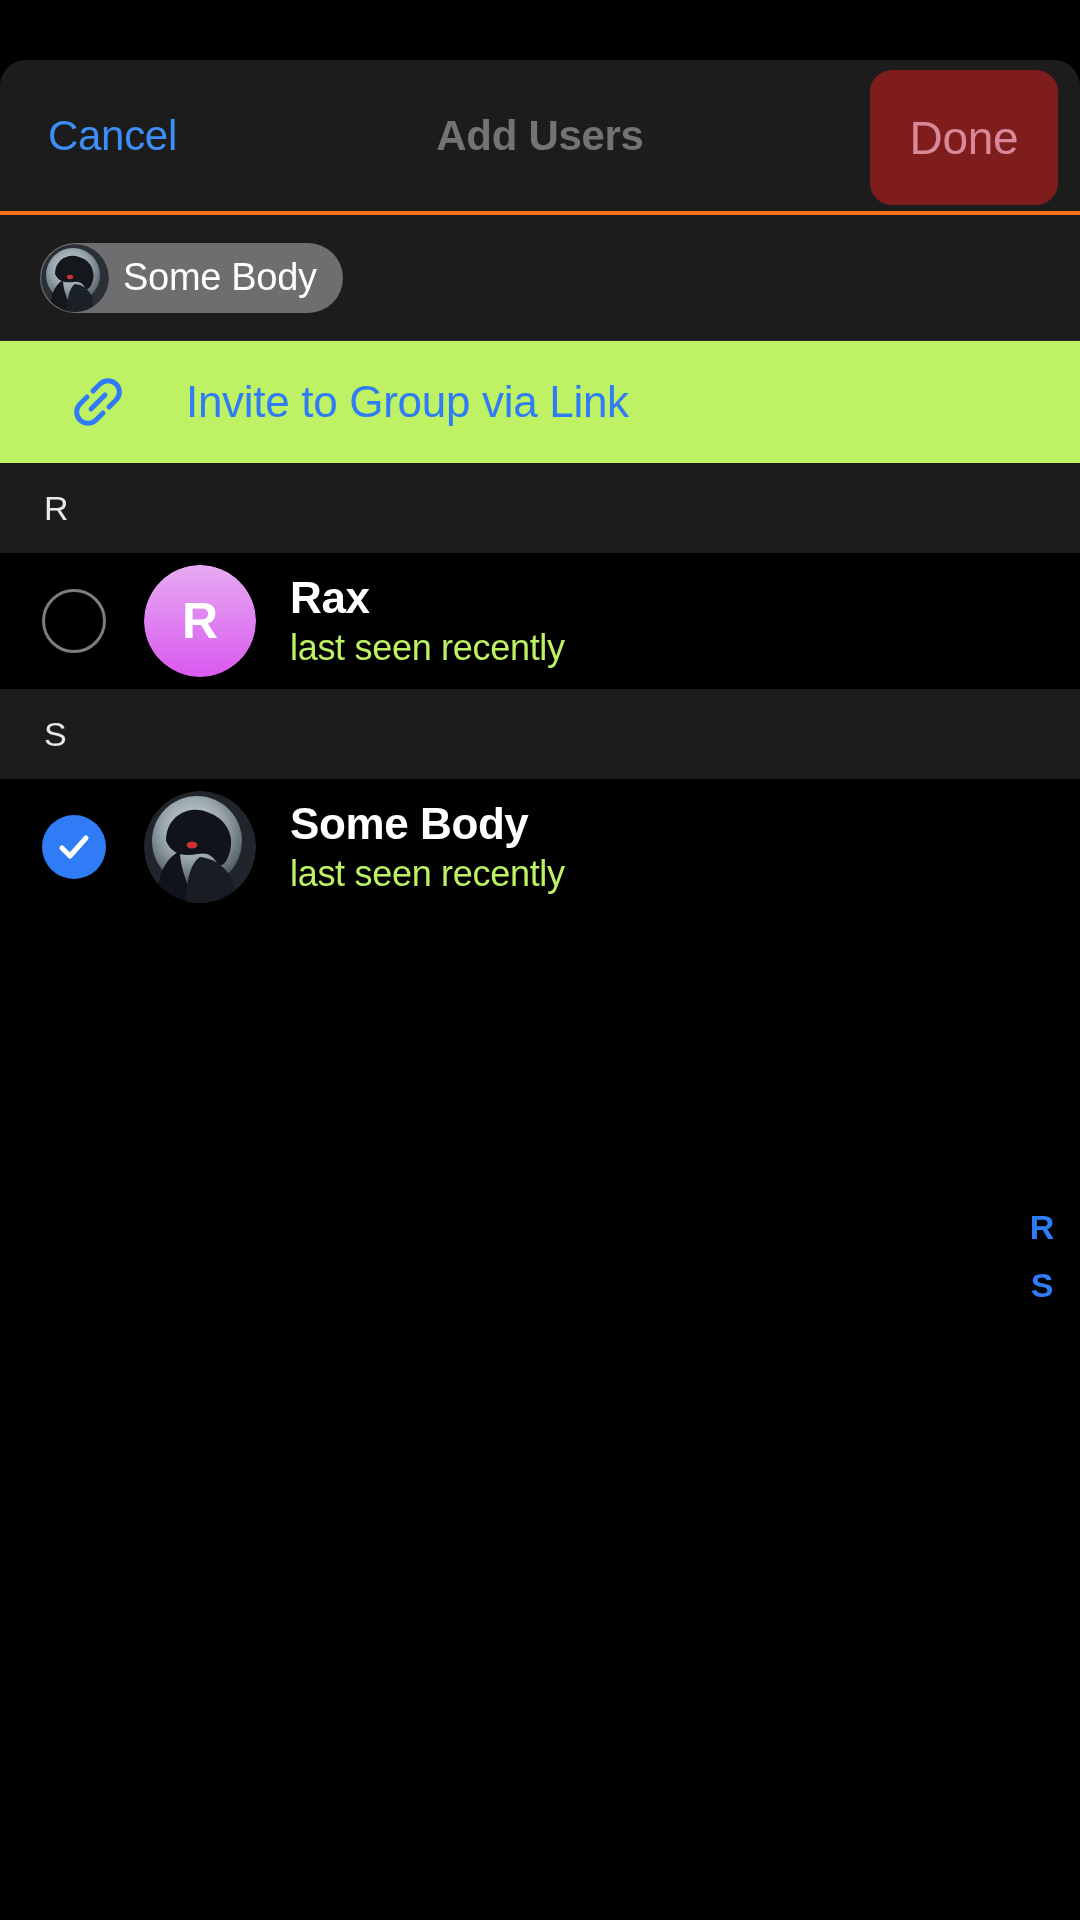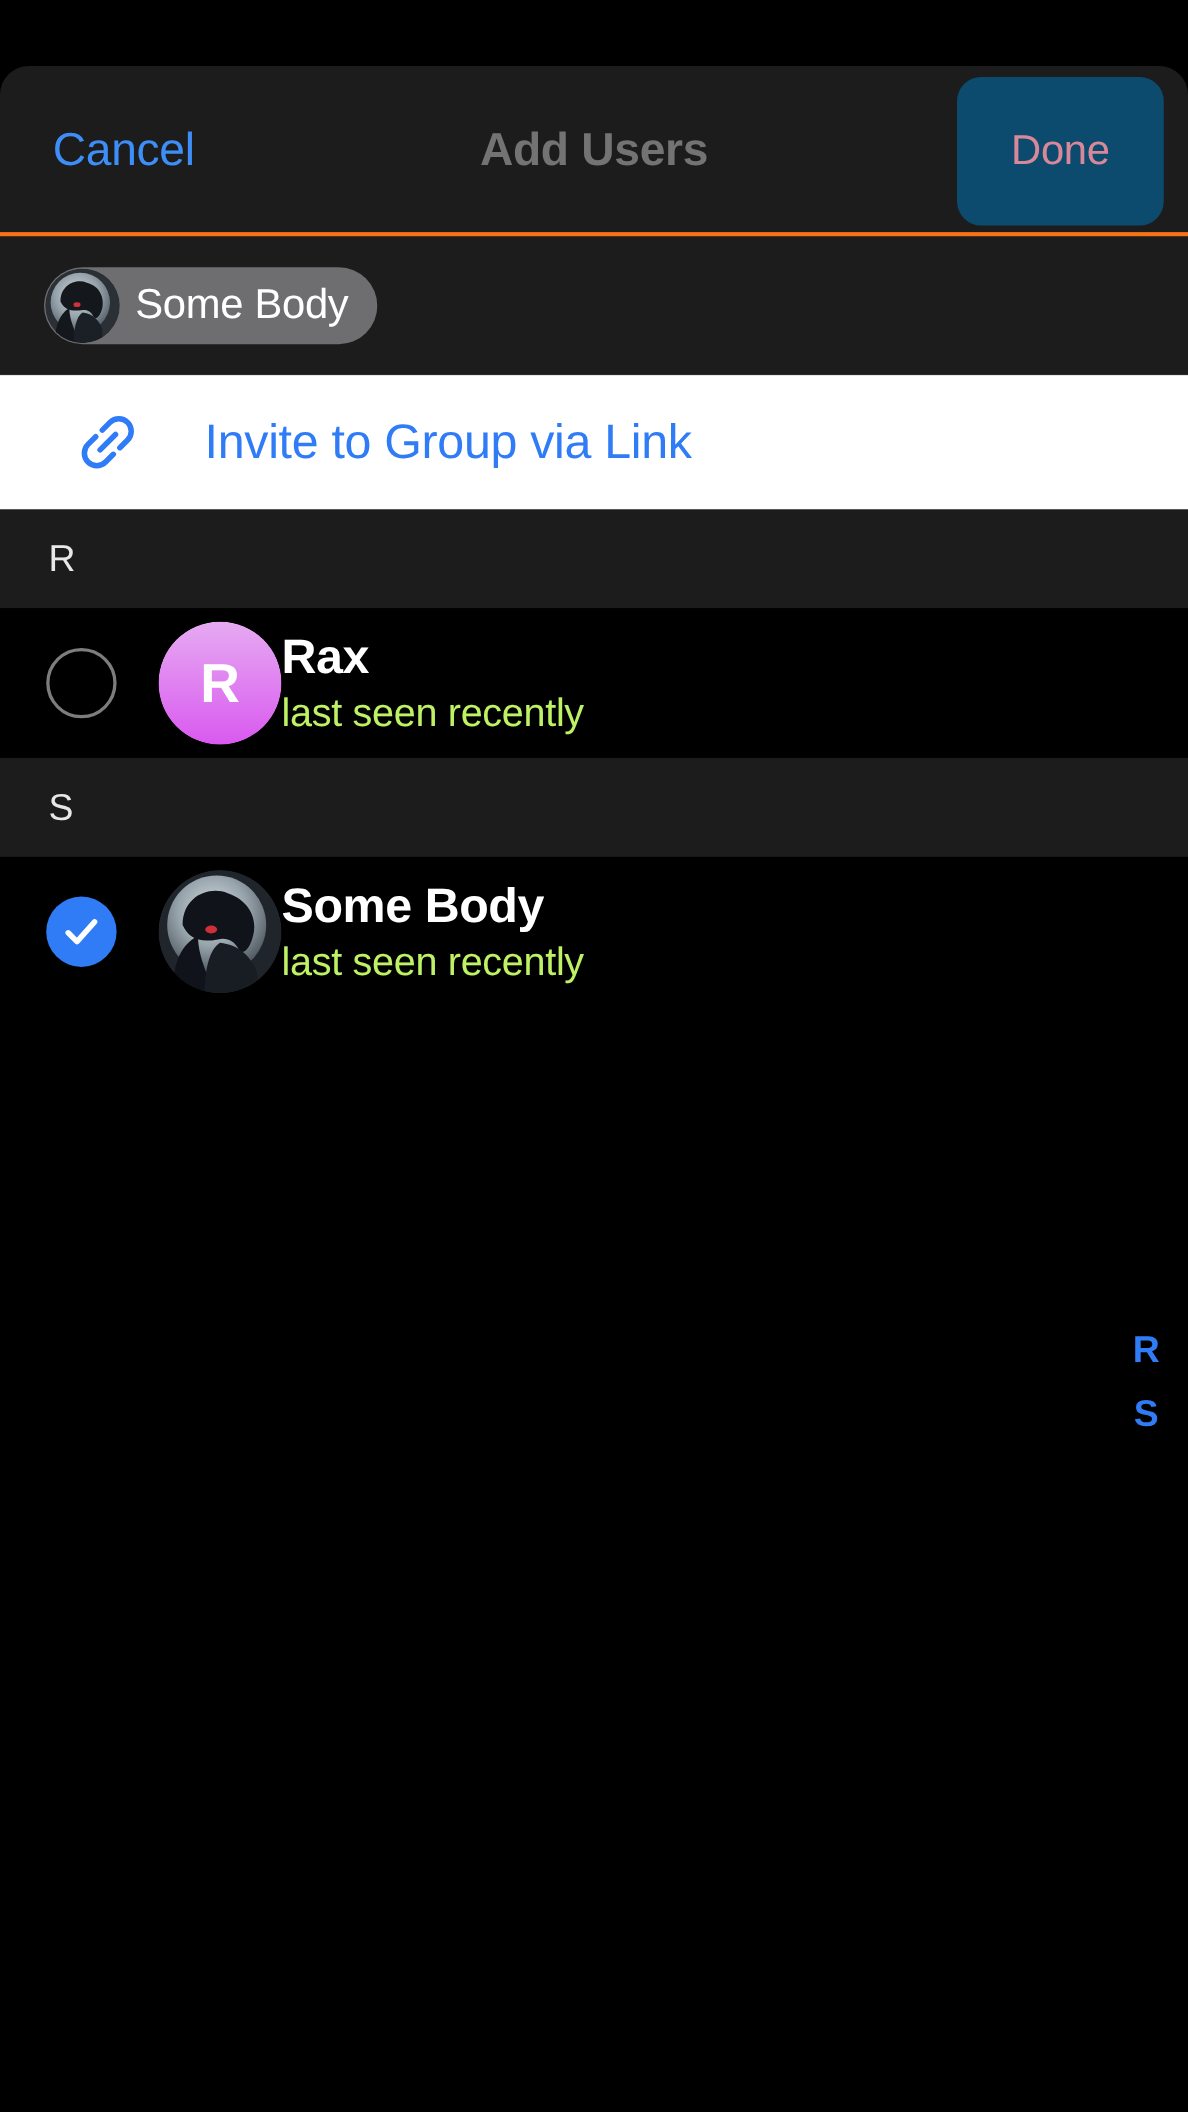--- a/index.html
+++ b/index.html
@@ -51,24 +51,24 @@
     text-align:center;
     color:#737373;
     font-size:42px;
     font-weight:bold;
     letter-spacing:-0.3px;
   }
   #done-btn {
     position:absolute;
     right:22px; top:10px;
     width:188px; height:135px;
-    background:#0c4a6e;
+    background:#7f1d1d;
     border:none; border-radius:22px;
     color:#d9889a;
-    font-size:38px;
+    font-size:46px;
     letter-spacing:-0.3px;
     cursor:pointer;
     font-family:"Liberation Sans", sans-serif;
     display:flex; align-items:center; justify-content:center;
   }
 
   
   #search-area {
     position:relative;
     height:126px;
@@ -107,21 +107,21 @@
     font-size:42px;
     margin-left:22px;
     letter-spacing:-0.3px;
     white-space:nowrap;
   }
 
   
   #invite-row {
     position:relative;
     height:122px;
-    background:#ffffff;
+    background:#bef264;
     display:flex;
     align-items:center;
     cursor:pointer;
   }
   #link-icon {
     width:72px; height:72px;
     margin-left:62px;
     flex:0 0 auto;
     display:flex; align-items:center; justify-content:center;
   }
@@ -178,20 +178,21 @@
   }
   .row-avatar .initial {
     position:absolute;
     inset:0;
     display:flex; align-items:center; justify-content:center;
     color:#fff;
     font-size:50px;
     font-weight:bold;
   }
   .row-text {
+    margin-left:34px;
     display:flex;
     flex-direction:column;
     justify-content:center;
     text-decoration:underline;
   }
   .row-name {
     color:#fff;
     font-size:44px;
     font-weight:bold;
     letter-spacing:-0.4px;

